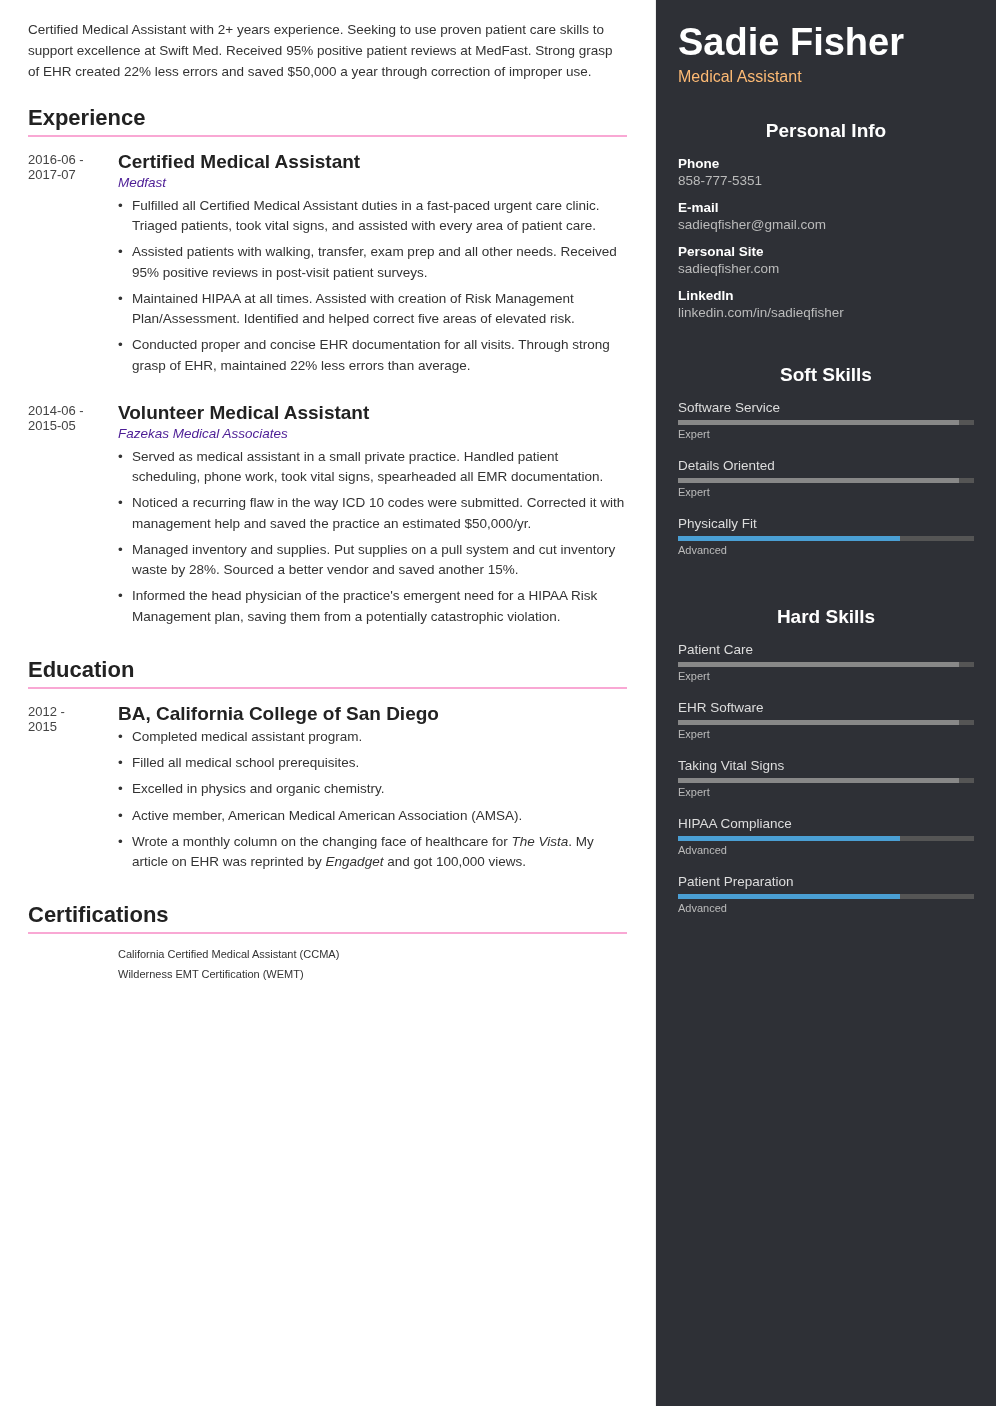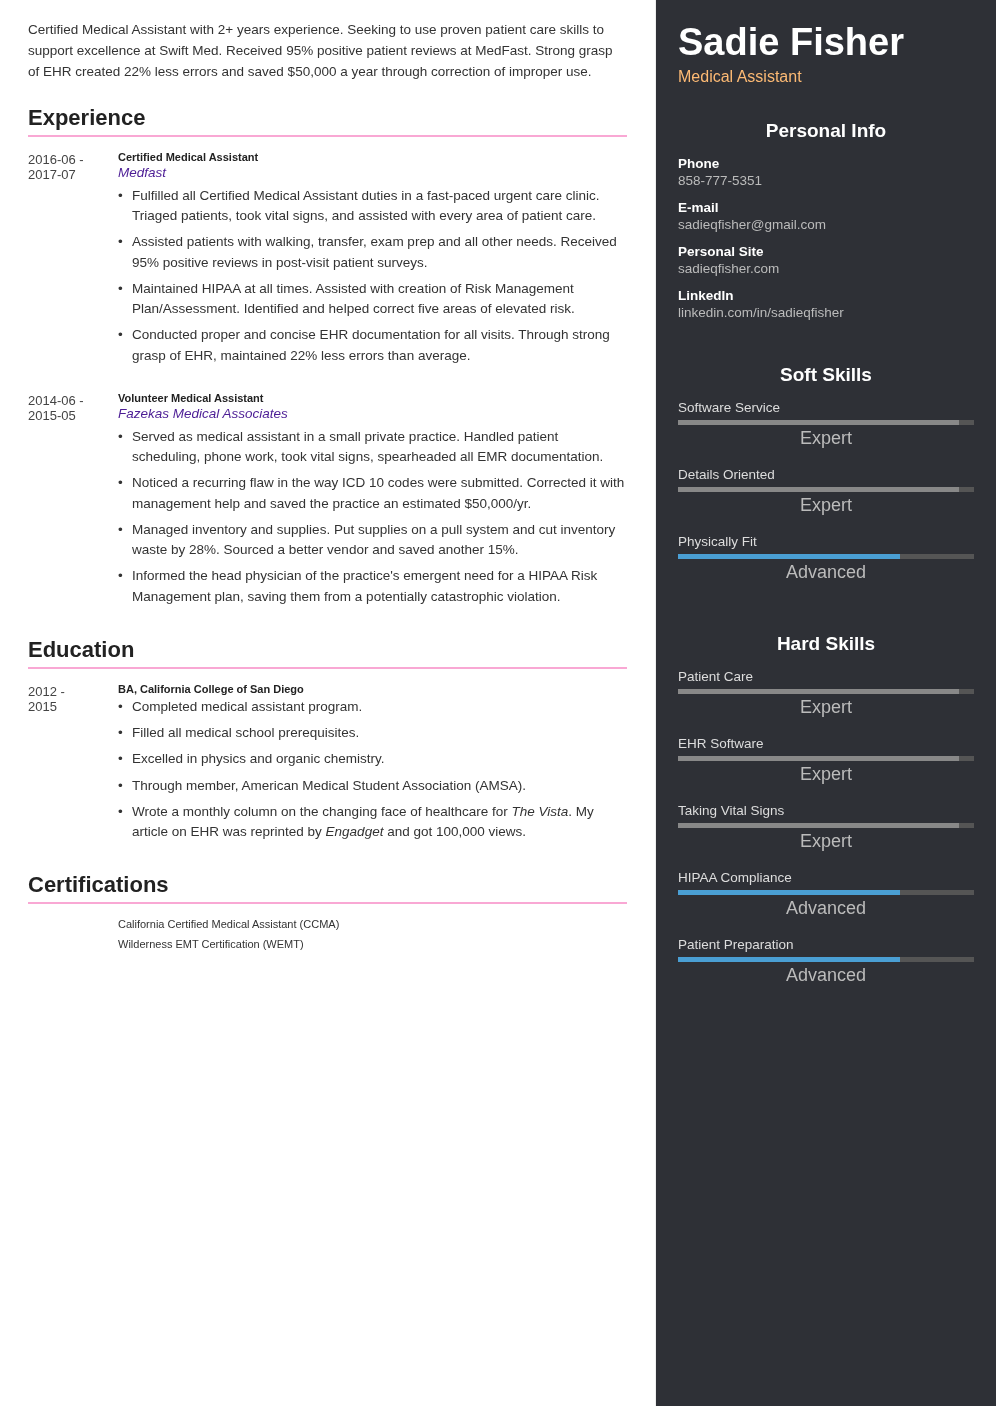--- a/index.html
+++ b/index.html
@@ -47,21 +47,21 @@
       width: 90px;
       min-width: 90px;
       font-size: 13px;
       color: #444;
       padding-top: 1px;
     }
 
     .entry-content { flex: 1; }
 
     .entry-title {
-      font-size: 11px;
+      font-size: 19px;
       font-weight: bold;
       color: #222;
       margin-bottom: 2px;
     }
 
     .entry-company {
       font-style: italic;
       color: #4c1d95;
       font-size: 13.5px;
       margin-bottom: 6px;
@@ -181,22 +181,22 @@
       position: absolute;
       left: 0;
       top: 0;
     }
 
     .skill-bar-fill.accent {
       background: #4a9fd4;
     }
 
     .skill-level {
-      text-align: center;
-      font-size: 18px;
+      text-align: left;
+      font-size: 11px;
       color: #bbb;
       margin-top: 2px;
     }
 
     em { font-style: italic; }
   </style>
 </head>
 <body>
 
 <div class="left-col">
@@ -239,21 +239,21 @@
     <h2 class="section-title">Education</h2>
 
     <div class="education-entry">
       <div class="date-col">2012 -<br>2015</div>
       <div class="entry-content">
         <div class="entry-title">BA, California College of San Diego</div>
         <ul class="entry-bullets">
           <li>Completed medical assistant program.</li>
           <li>Filled all medical school prerequisites.</li>
           <li>Excelled in physics and organic chemistry.</li>
-          <li>Through member, American Medical Student Association (AMSA).</li>
+          <li>Active member, American Medical American Association (AMSA).</li>
           <li>Wrote a monthly column on the changing face of healthcare for <em>The Vista</em>. My article on EHR was reprinted by <em>Engadget</em> and got 100,000 views.</li>
         </ul>
       </div>
     </div>
   </div>
 
   <div class="section">
     <h2 class="section-title">Certifications</h2>
     <ul class="cert-list">
       <li>California Certified Medical Assistant (CCMA)</li>

